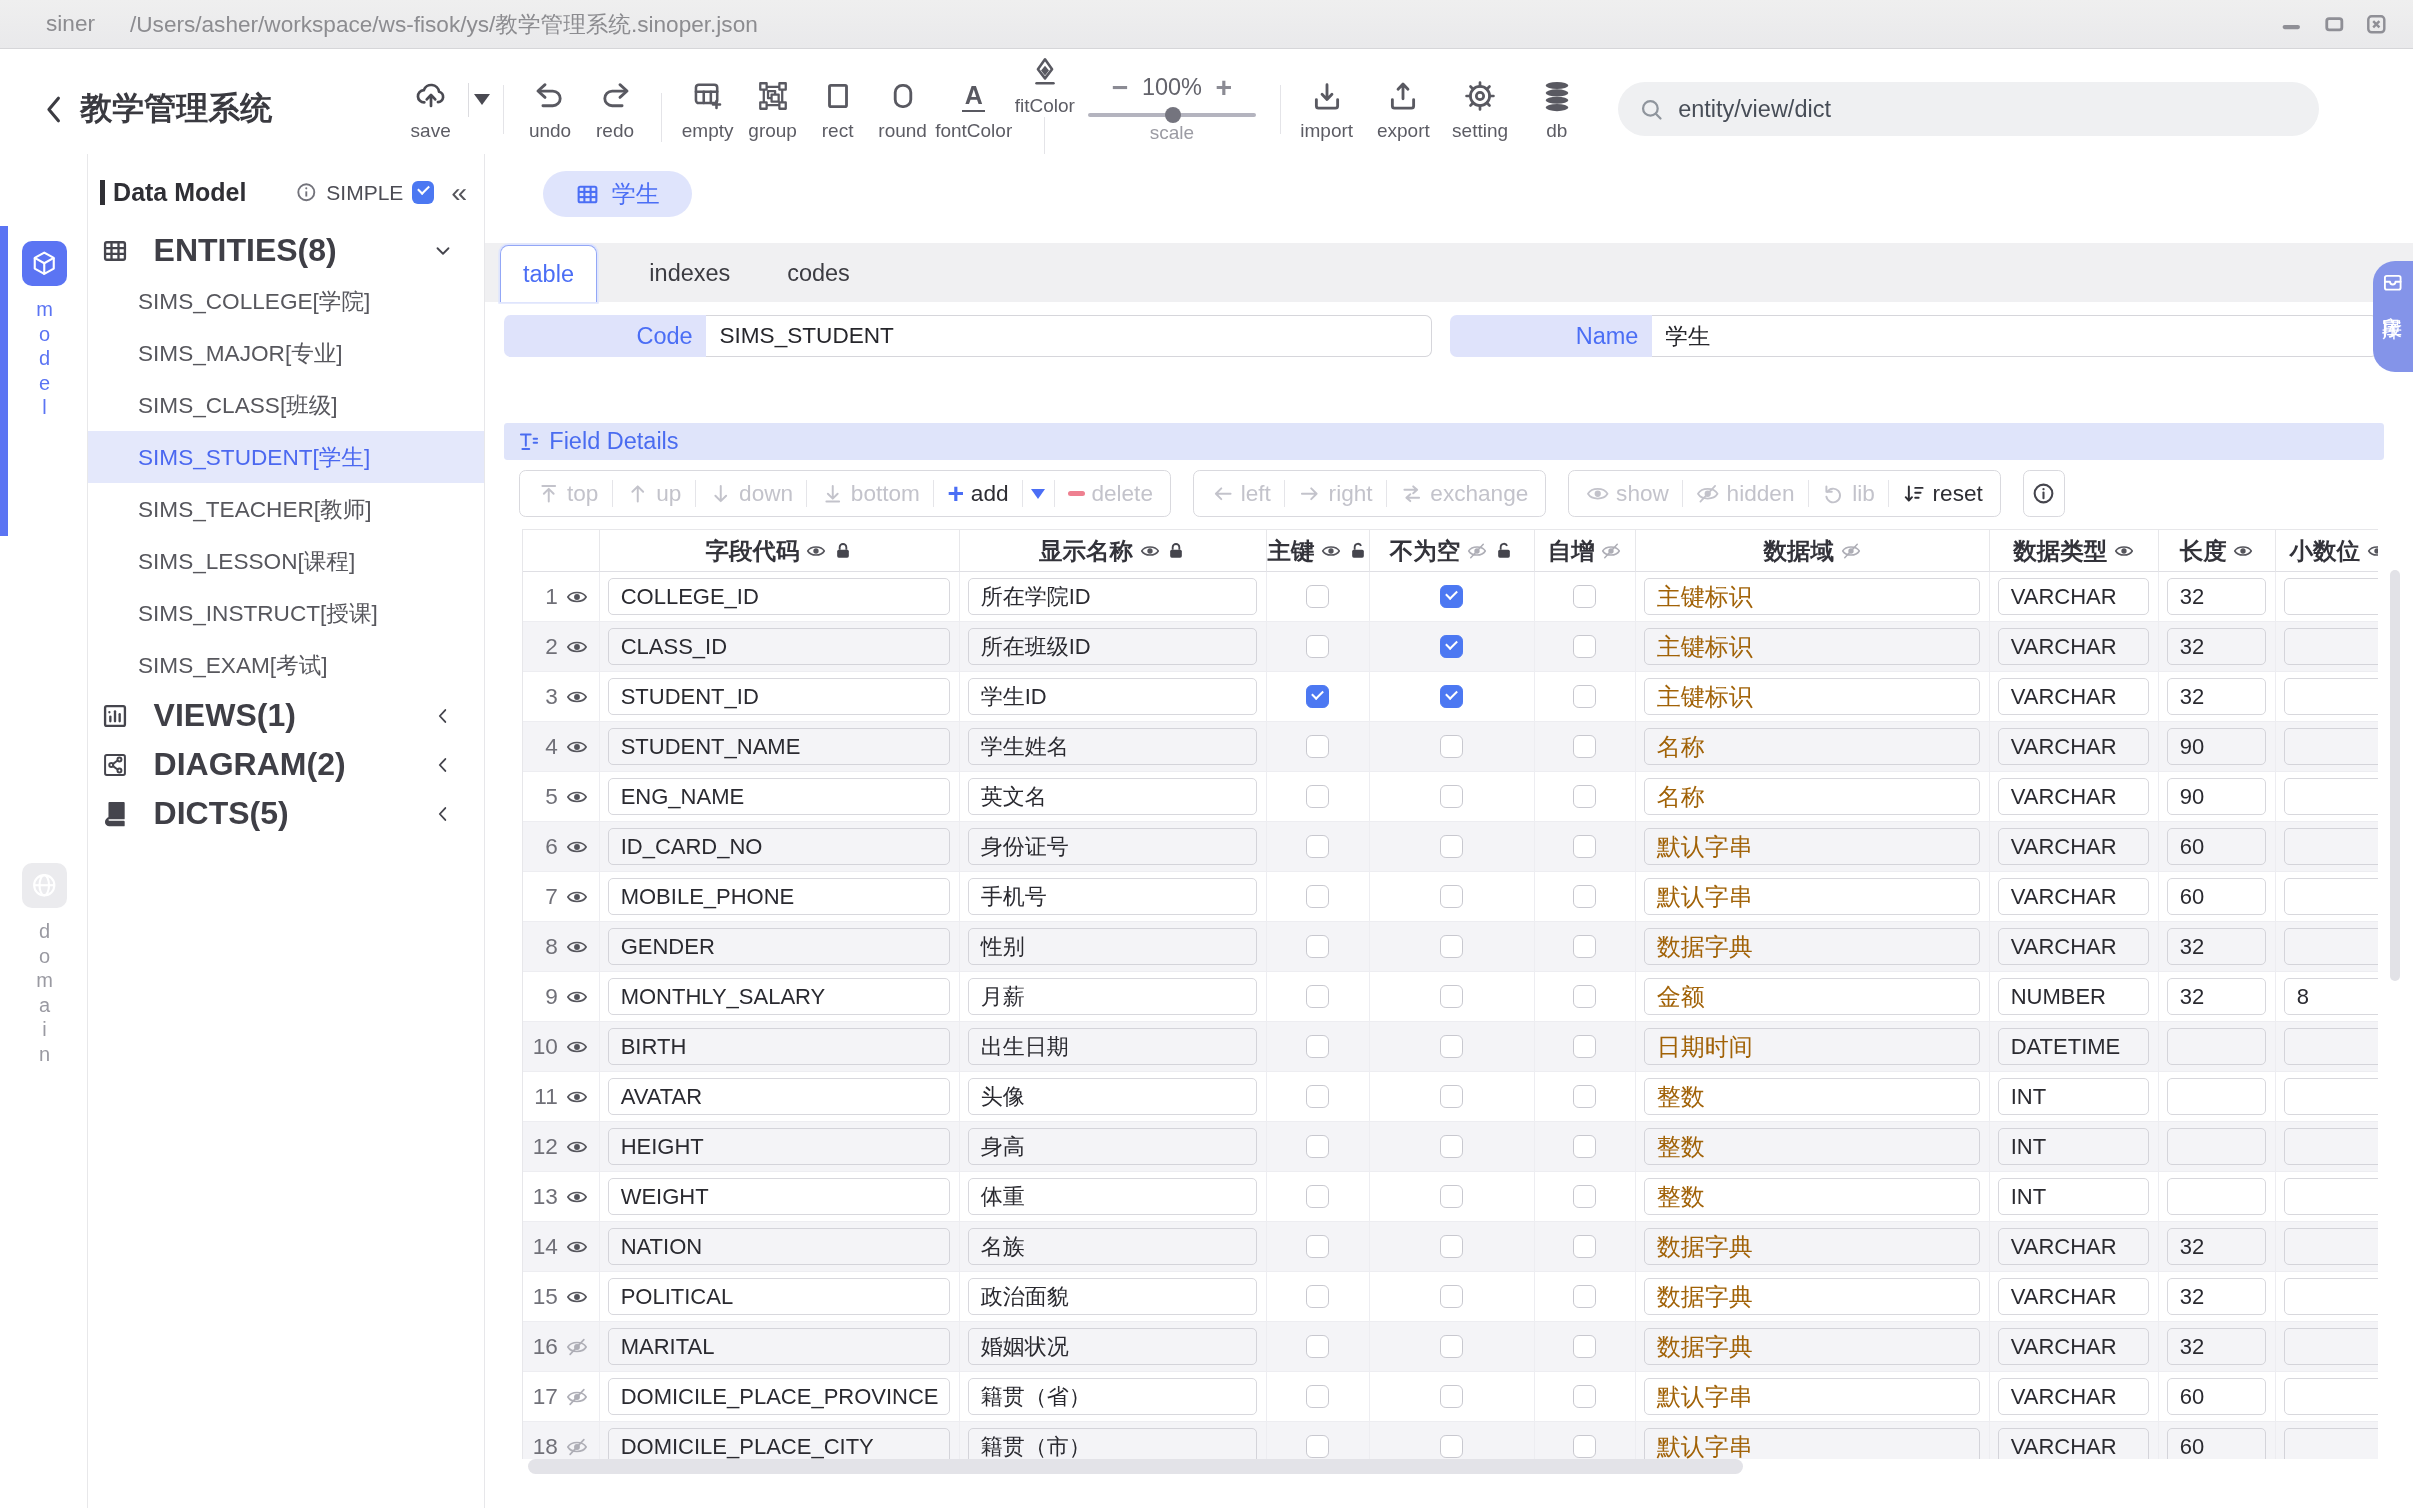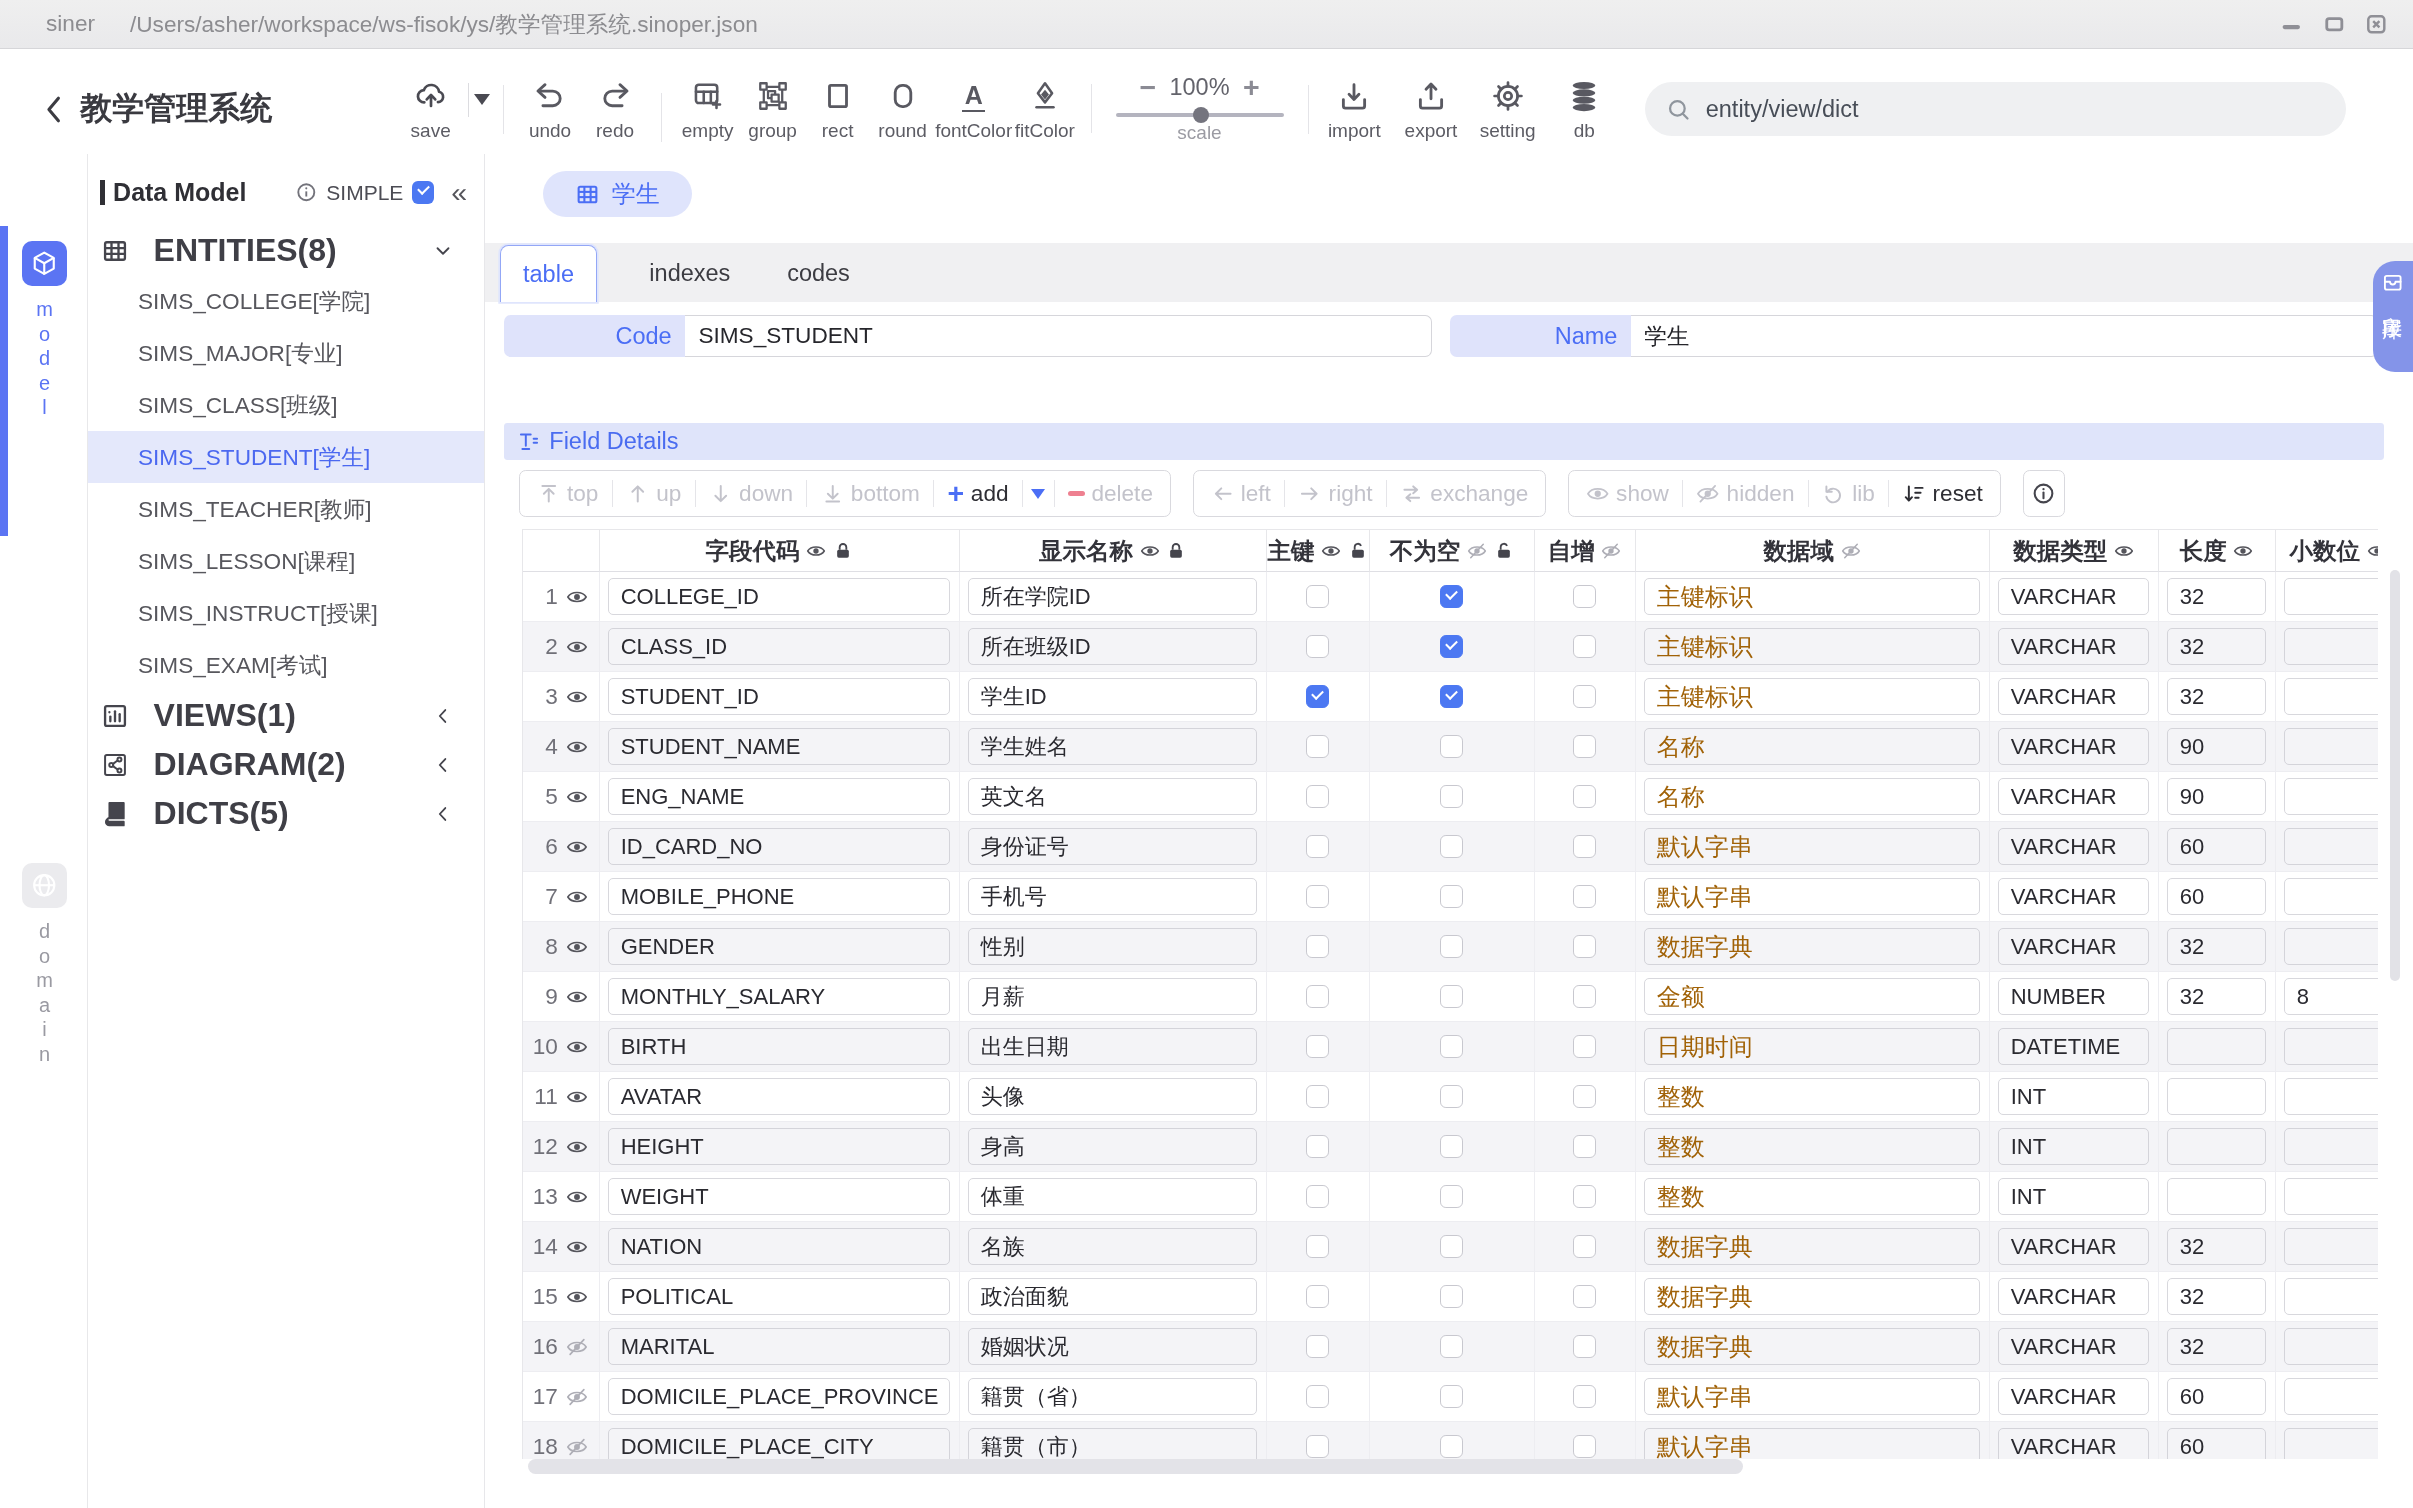--- a/index.html
+++ b/index.html
@@ -85,21 +85,21 @@
   .tab { font-size:23.5px; color:#3c3c42; padding:0 8.4px; margin-bottom:15px; }
   .tab.active { margin:0 0 0 15px; height:57px; padding:0 22px; background:#fff; color:#4b6ef5;
     border:1.7px solid #93a7f6; border-bottom:none; border-radius:8.4px 8.4px 0 0;
     display:flex; align-items:center; box-shadow:0 0 0 1.7px #dfe5fd; }
   .tab.t2 { margin-left:44px; }
   .tab.t3 { margin-left:40px; }
 
   #content { position:absolute; left:19px; top:147px; width:1874px; bottom:0; }
   #fields-row { position:absolute; left:0; top:14.2px; width:1874px; height:42px; display:flex; gap:17.6px; }
   .field-group { flex:1; display:flex; }
-  .fg-label { width:181px; background:#dfe3fb; border-radius:6.7px 0 0 6.7px; display:flex; align-items:center; justify-content:flex-end;
+  .fg-label { width:202px; background:#dfe3fb; border-radius:6.7px 0 0 6.7px; display:flex; align-items:center; justify-content:flex-end;
     padding-right:13.4px; color:#4b6ef5; font-size:23.5px; }
   .fg-input { flex:1; background:#fff; border:0.8px solid #d6d6db; border-left:none; border-radius:0 6.7px 6.7px 0;
     display:flex; align-items:center; padding-left:13.4px; font-size:22.6px; color:#26262b; }
 
   #more-settings { position:absolute; left:0; top:72px; width:1874px; height:34px; background:#dde3f9; border-radius:5px;
     display:flex; align-items:center; padding:0 18.4px; color:#4a6cf0; font-size:22.6px; }
   #more-settings svg { width:22.6px; height:22.6px; margin-right:8.4px; }
   #ms-expand { margin-left:auto; display:flex; align-items:center; gap:6.7px; font-size:22px; }
   #ms-expand svg { width:20px; height:20px; margin:0; }
 
@@ -280,21 +280,21 @@
         </div>
       </div>
       <div style="display:flex;align-items:center;">
         <div class="tool">
           <span class="glyph">
             <span style="font-size:25px;font-weight:bold;border-bottom:2.5px solid currentColor;padding:0 2.5px;line-height:28.5px;">A</span>
           </span>
           <span class="tlabel">fontColor</span>
         </div>
       </div>
-      <div style="display:flex;align-items:center;">
+      <div style="display:flex;align-items:center;flex-direction:column;">
         <div class="tool">
           <span class="glyph">
             <svg viewBox="0 0 24 24" fill="none" stroke="currentColor" stroke-width="1.8" stroke-linecap="round" stroke-linejoin="round">
               <path d="M12 3 L17 10 L12 16.5 L7 10 Z"></path>
               <path d="M12 7.5 L14.8 11 L12 14.5 L9.2 11 Z" fill="currentColor" stroke="none"></path>
               <line x1="6" y1="20" x2="18" y2="20"></line>
             </svg>
           </span>
           <span class="tlabel">fitColor</span>
         </div>

